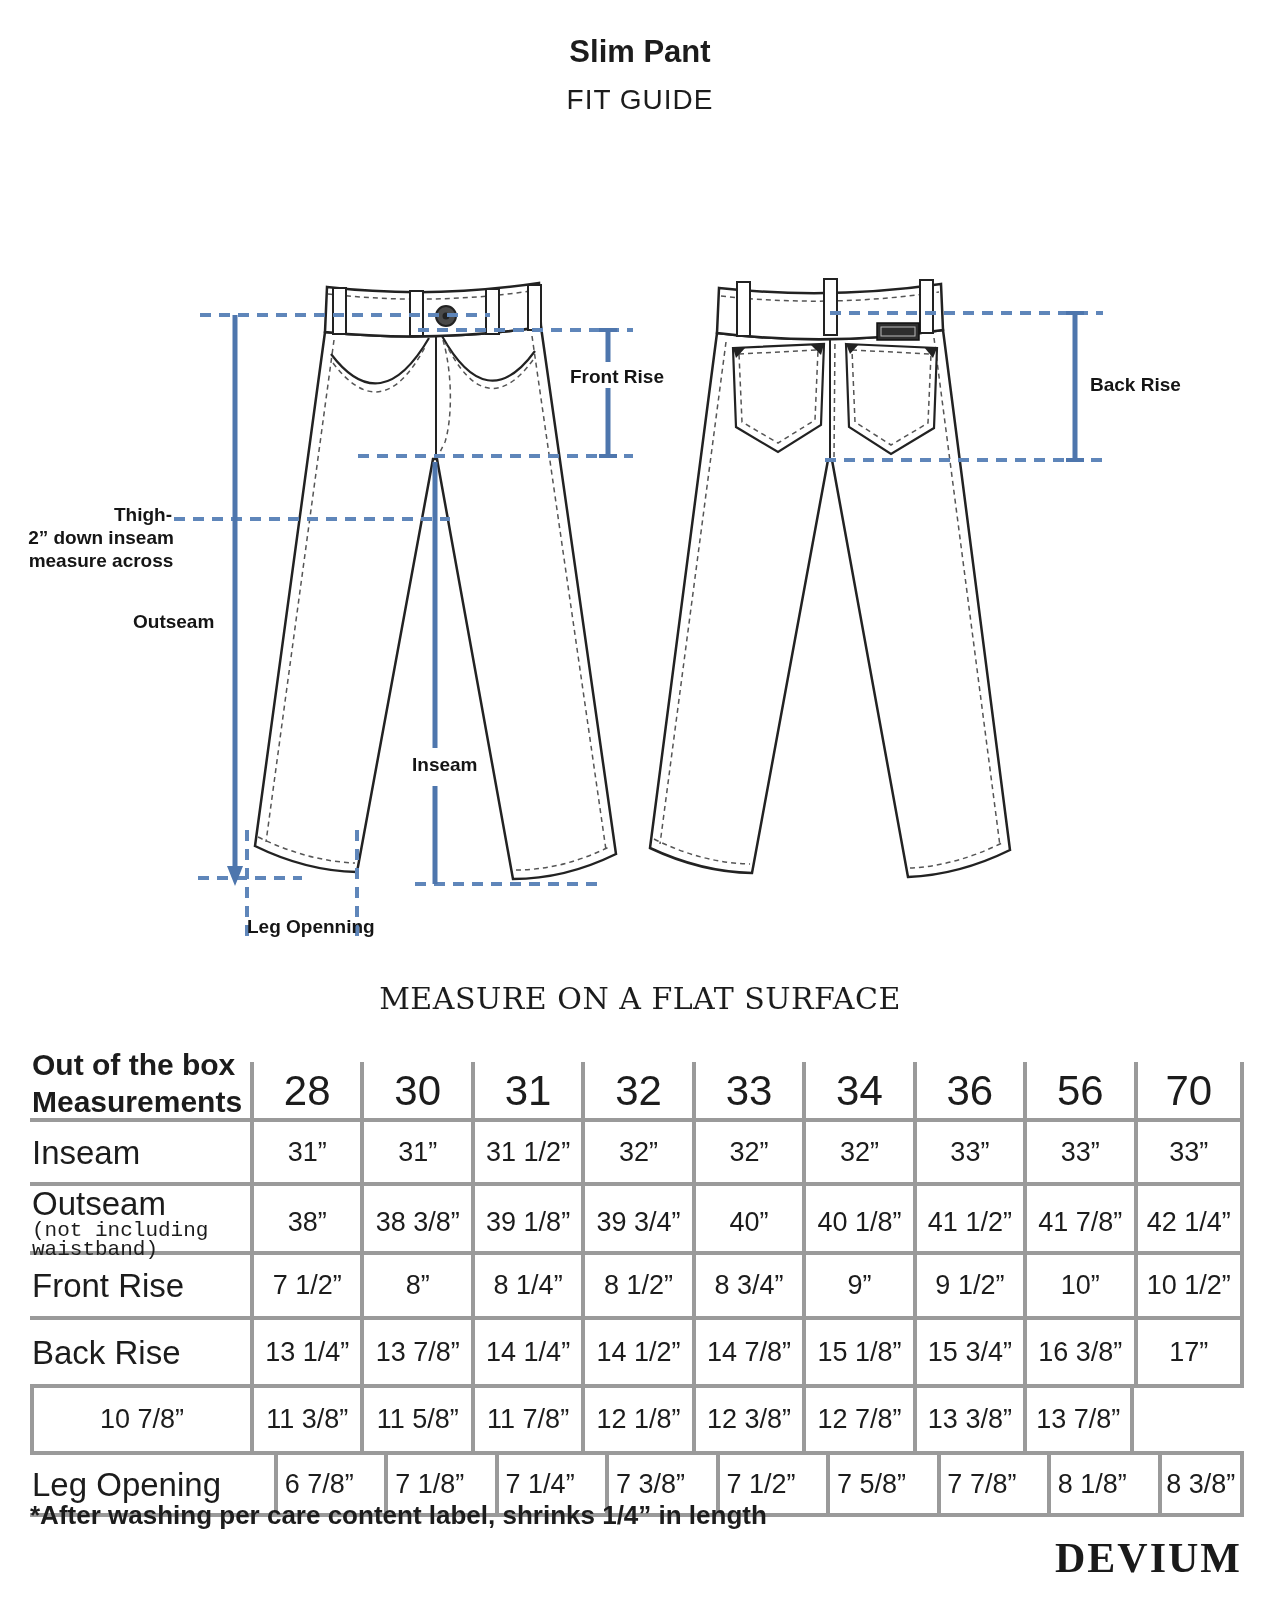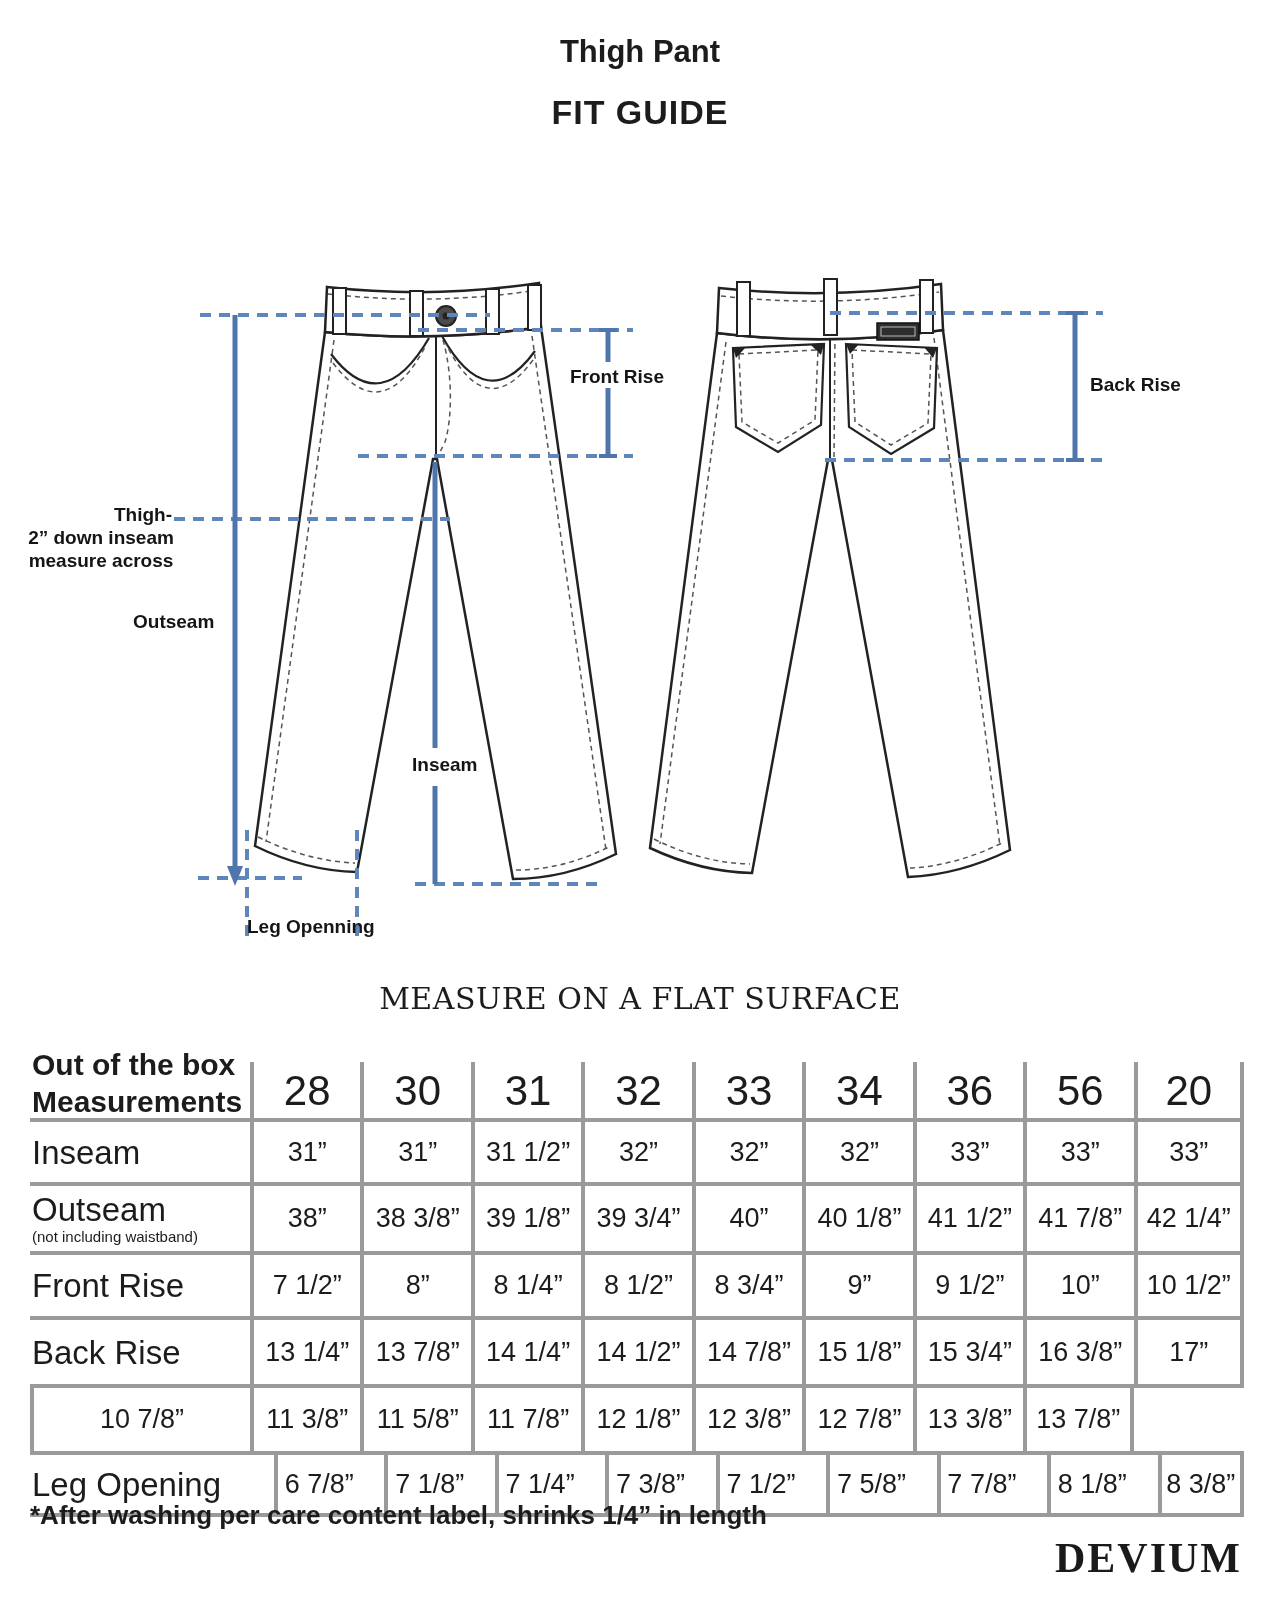--- a/index.html
+++ b/index.html
@@ -1,20 +1,20 @@
 <!DOCTYPE html>
 <html><head>
 <meta charset="utf-8">
 <style>
   html,body{margin:0;padding:0;background:#ffffff;}
   body{width:1280px;height:1600px;position:relative;font-family:"Liberation Sans",sans-serif;color:#1c1c1c;overflow:hidden;}
   .titles{position:absolute;top:30px;left:0;width:100%;text-align:center;}
   .t-album{font-size:46px;font-weight:700;letter-spacing:1px;line-height:50px;}
   .t-product{font-size:31px;font-weight:600;margin-top:5px;line-height:34px;}
-  .t-fitguide{font-size:34px;font-weight:700;margin-top:25px;letter-spacing:1px;line-height:36px;}
+  .t-fitguide{font-size:28px;font-weight:400;margin-top:13px;letter-spacing:1px;line-height:36px;}
   .diagram{position:absolute;top:230px;left:0;width:1280px;height:722px;}
   .diagram svg{position:absolute;top:0;left:0;}
   .diag-label{position:absolute;font-size:19px;font-weight:600;color:#151515;white-space:nowrap;}
   #thigh-label{left:28px;top:273px;width:146px;line-height:23px;}
   #thigh-label .l1{text-align:right;padding-right:2px;}
   #thigh-label .l2,#thigh-label .l3{text-align:center;white-space:nowrap;}
   #outseam-label{left:133px;top:381px;}
   #inseam-label{left:412px;top:524px;}
   #leg-opening-label{left:247px;top:686px;width:110px;text-align:center;font-size:19px;font-weight:700;}
   #front-rise-label{left:570px;top:136px;}
@@ -23,31 +23,31 @@
   .fit-table{position:absolute;left:30px;top:1062px;width:1214px;}
   .t-row{display:grid;grid-template-columns:220px repeat(9,1fr);border-bottom:4px solid #9a9a9a;}
   .t-header{height:56px;}
   .t-size{display:flex;align-items:flex-end;justify-content:center;font-size:42px;padding-bottom:3px;border-left:4px solid #9a9a9a;}
   .t-size:last-child{border-right:4px solid #9a9a9a;}
   .t-corner{position:relative;}
   .corner-wrap{position:absolute;left:2px;bottom:-2px;white-space:nowrap;font-weight:700;font-size:30px;line-height:37px;}
   .r1{height:60px;}.r2{height:65px;}.r3{height:61px;}.r4{height:64px;}.r5{height:63px;}.r6{height:58px;gap:24px;}
   .t-label{display:flex;flex-direction:column;justify-content:center;padding-left:2px;}
   .t-label .main{font-size:33px;line-height:35px;}
-  .t-label .sub{font-size:15px;line-height:19px;}
+  .t-label .sub{font-size:21px;line-height:19px;font-family:Liberation Mono, monospace;}
   .t-val{display:flex;align-items:center;justify-content:center;font-size:27px;border-left:4px solid #9a9a9a;white-space:nowrap;text-align:right;}
   .t-val:last-child{border-right:4px solid #9a9a9a;}
   .footnote{position:absolute;left:30px;top:1500px;font-size:26px;font-weight:700;}
   .brand{position:absolute;right:38px;top:1534px;font-size:42px;font-weight:800;letter-spacing:2px;font-family:"Liberation Serif",serif;color:#1a1a1a;}
 </style>
 </head>
 <body>
 
 <div class="titles">
-  <div class="t-product">Thigh Pant</div>
+  <div class="t-product">Slim Pant</div>
   <div class="t-fitguide">FIT GUIDE</div>
 </div>
 
 <div class="diagram">
   <svg width="1280" height="722" viewBox="0 0 1280 722">
 
     <g>
       <path d="M325,102 L255,616 Q306,641 357,642 L433,229 L437,229 L513,649 Q565,649 616,624 L541,97 Q433,113 325,102 Z" fill="#ffffff" stroke="#222" stroke-width="2.5"></path>
       <g fill="none" stroke="#555" stroke-width="1.5" stroke-dasharray="5 4">
         <path d="M334,110 L266,612"></path>
@@ -152,21 +152,21 @@
       </div>
     </div>
     <div class="t-size">28</div>
     <div class="t-size">30</div>
     <div class="t-size">31</div>
     <div class="t-size">32</div>
     <div class="t-size">33</div>
     <div class="t-size">34</div>
     <div class="t-size">36</div>
     <div class="t-size">56</div>
-    <div class="t-size">20</div>
+    <div class="t-size">70</div>
   </div>
 
   <div class="t-row r1">
     <div class="t-label">
         <span class="main">Inseam</span>
       </div>
     <div class="t-val">31”</div>
     <div class="t-val">31”</div>
     <div class="t-val">31 1/2”</div>
     <div class="t-val">32”</div>

